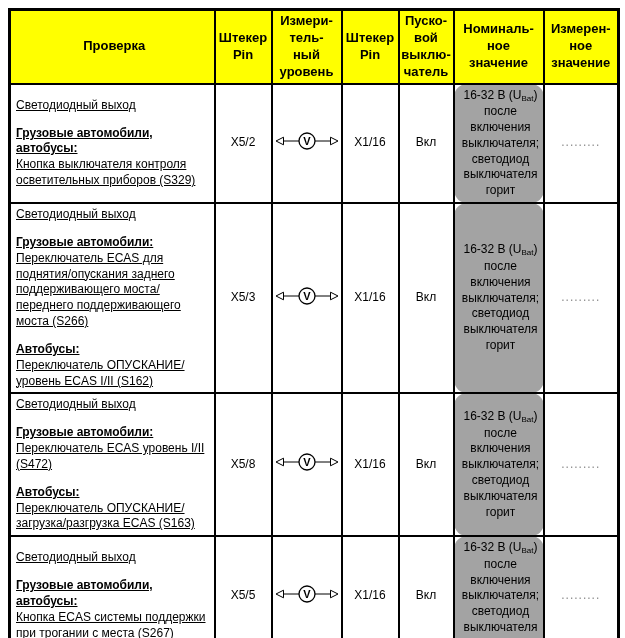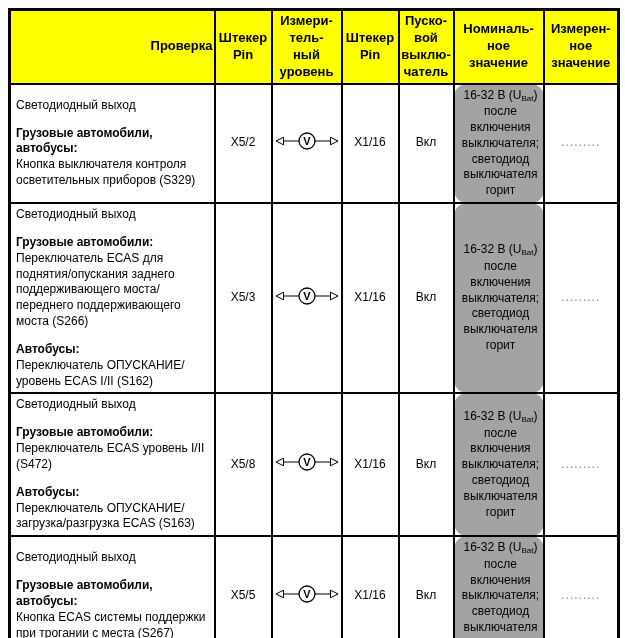--- a/index.html
+++ b/index.html
@@ -33,35 +33,36 @@
     background: #ffff00;
     font-weight: bold;
     font-size: 13px;
     line-height: 1.3;
     text-align: center;
     vertical-align: middle;
     white-space: pre-line;
     padding: 2px 1px;
   }
   .doc-table th.col-0 {
-    text-align: right;
+    text-align: center;
     padding-left: 5px;
   }
   .doc-table td {
     font-size: 12px;
     line-height: 1.32;
     text-align: center;
     vertical-align: middle;
     padding: 3px 3px;
     background: #ffffff;
   }
   .doc-table td.check-cell {
     text-align: left;
     padding-left: 5px;
     padding-right: 8px;
+    text-decoration: underline;
   }
   .doc-table td.nominal-cell {
     background: #a3a3a3;
     padding-left: 6px;
     padding-right: 2px;
     border-radius: 13px;
   }
   .doc-table td.meter-cell {
     padding: 0 1px;
   }

